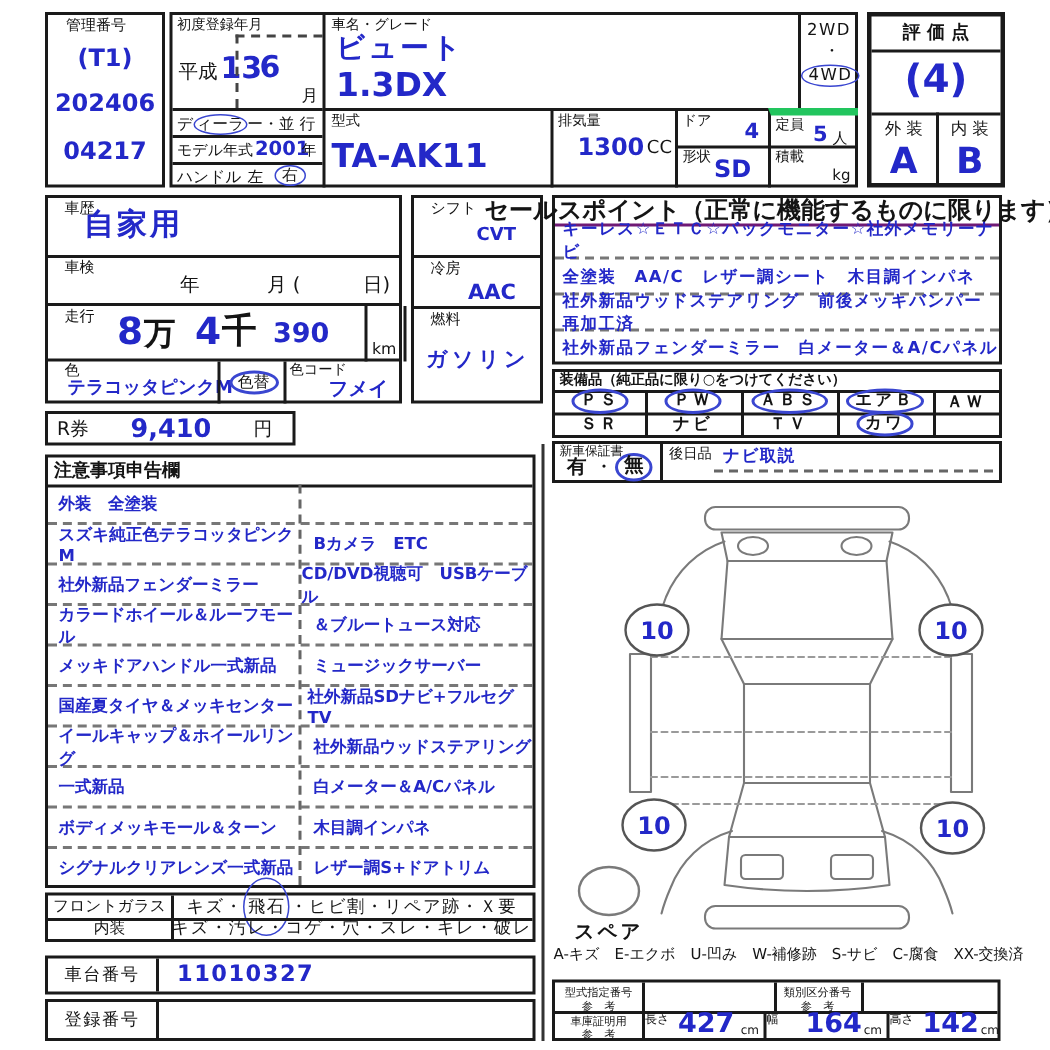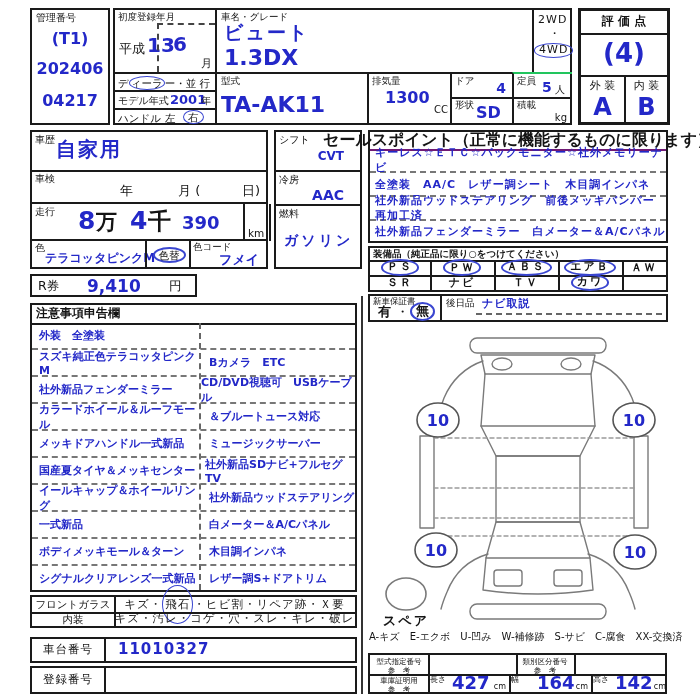--- a/index.html
+++ b/index.html
@@ -1,20 +1,20 @@
 <!DOCTYPE html>
 <html><head>
 <meta charset="utf-8">
 <style>
   html,body{margin:0;padding:0;background:#fff;}
   #sheet{position:relative;width:700px;height:700px;background:#fff;overflow:hidden;
          font-family:"DejaVu Sans","Liberation Sans",sans-serif;color:#141414;}
   .bx{position:absolute;border:2px solid #1a1a1a;box-sizing:border-box;background:#fff;}
   .ab{position:absolute;line-height:1.15;white-space:nowrap;}
-  .l{font-size:10px;color:#141414;}
+  .l{font-size:10px;color:#141414;margin-left:8px;}
   .b{color:#2328c8;font-weight:bold;}
   .k{color:#141414;font-weight:bold;}
   .ov{display:inline-block;border:2px solid #3a46d0;border-radius:50%;padding:0 4px;line-height:1.15;}
   .vl{position:absolute;border-left:2px solid #1a1a1a;}
   .hl{position:absolute;border-top:2px solid #1a1a1a;}
   .dvl{position:absolute;border-left:2px dashed #666;}
   .sline{position:absolute;left:0;width:100%;box-sizing:border-box;display:flex;align-items:center;
          padding-left:5px;border-bottom:2px dashed #777;font-size:11px;letter-spacing:1px;}
   .nrow{position:absolute;left:0;width:100%;box-sizing:border-box;display:flex;align-items:center;
         border-bottom:2px dashed #777;font-size:11px;}
@@ -73,33 +73,33 @@
     </div>
 
     <div class="ab" style="left:100px;top:62px;width:152px;height:51px;border-left:2px solid #1a1a1a;border-top:2px solid #1a1a1a;">
       <span class="ab" style="left:4px;top:2px;font-size:9.5px;">型式</span>
       <span class="ab b" style="left:4px;top:18px;font-size:22px;">TA-AK11</span>
     </div>
 
     <div class="ab" style="left:252px;top:62px;width:83px;height:51px;border-left:2px solid #1a1a1a;border-top:2px solid #1a1a1a;">
       <span class="ab" style="left:3px;top:2px;font-size:9.5px;">排気量</span>
       <span class="ab b" style="left:16px;top:15px;font-size:16px;">1300</span>
-      <span class="ab" style="right:4px;bottom:10px;font-size:10px;">CC</span>
+      <span class="ab" style="right:4px;bottom:19px;font-size:12px;">CC</span>
     </div>
 
     <div class="ab" style="left:335px;top:62px;width:62px;height:25px;border-left:2px solid #1a1a1a;border-top:2px solid #1a1a1a;">
       <span class="ab" style="left:3px;top:2px;font-size:9.5px;">ドア</span>
       <span class="ab b" style="right:8px;top:6px;font-size:14px;">4</span>
     </div>
     <div class="ab" style="left:335px;top:87px;width:62px;height:26px;border-left:2px solid #1a1a1a;border-top:2px solid #1a1a1a;">
       <span class="ab" style="left:3px;top:1px;font-size:9.5px;">形状</span>
       <span class="ab b" style="left:24px;top:5px;font-size:16px;">SD</span>
     </div>
 
-    <div class="ab" style="left:397px;top:62px;width:58px;height:25px;border-left:2px solid #1a1a1a;border-top:2px solid #22c55e;">
+    <div class="ab" style="left:397px;top:62px;width:58px;height:25px;border-left:2px solid #1a1a1a;border-top:5px solid #22c55e;">
       <span class="ab" style="left:3px;top:2px;font-size:9.5px;">定員</span>
       <span class="ab b" style="left:28px;top:5px;font-size:14px;">5</span>
       <span class="ab" style="left:41px;top:10px;font-size:10px;">人</span>
     </div>
     <div class="ab" style="left:397px;top:87px;width:58px;height:26px;border-left:2px solid #1a1a1a;border-top:2px solid #1a1a1a;">
       <span class="ab" style="left:3px;top:1px;font-size:9.5px;">積載</span>
       <span class="ab" style="right:5px;bottom:2px;font-size:10px;">kg</span>
     </div>
   </div>
 
@@ -182,21 +182,21 @@
     <div class="ab" style="left:3px;top:1px;font-size:9.5px;font-weight:bold;">装備品（純正品に限り○をつけてください）</div>
     <div class="hl" style="left:0;top:12px;width:100%;"></div>
     <div class="hl" style="left:0;top:27px;width:100%;"></div>
     <div class="vl" style="left:60px;top:12px;height:30px;"></div>
     <div class="vl" style="left:124px;top:12px;height:30px;"></div>
     <div class="vl" style="left:188px;top:12px;height:30px;"></div>
     <div class="vl" style="left:252px;top:12px;height:30px;"></div>
     <div class="eqc" style="left:0;top:12px;width:60px;height:15px;">
         <span class="ov">ＰＳ</span>
       </div>
-    <div class="eqc" style="left:60px;top:12px;width:64px;height:15px;font-family:Liberation Serif, serif;">
+    <div class="eqc" style="left:60px;top:12px;width:64px;height:15px;">
         <span class="ov">ＰＷ</span>
       </div>
     <div class="eqc" style="left:124px;top:12px;width:64px;height:15px;">
         <span class="ov">ＡＢＳ</span>
       </div>
     <div class="eqc" style="left:188px;top:12px;width:64px;height:15px;">
         <span class="ov">エアＢ</span>
       </div>
     <div class="eqc" style="left:252px;top:12px;width:44px;height:15px;">
         <span>ＡＷ</span>

